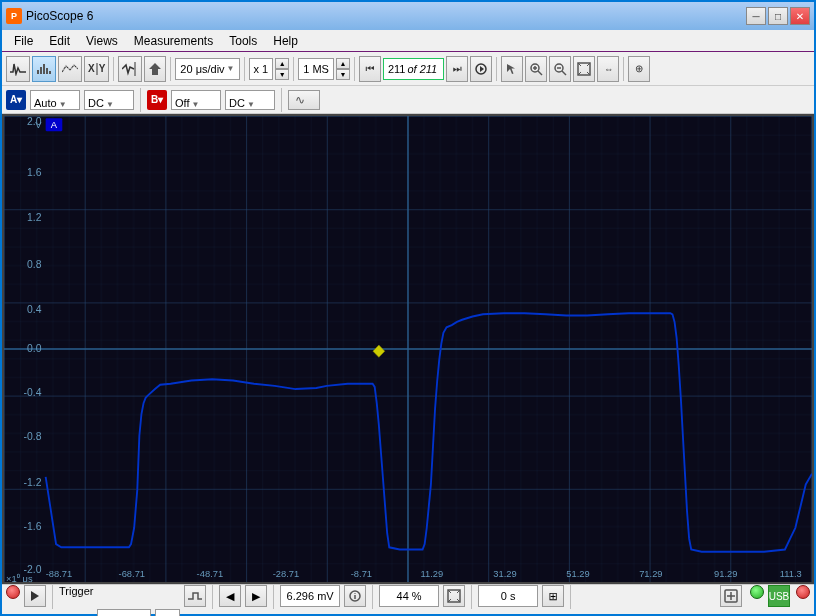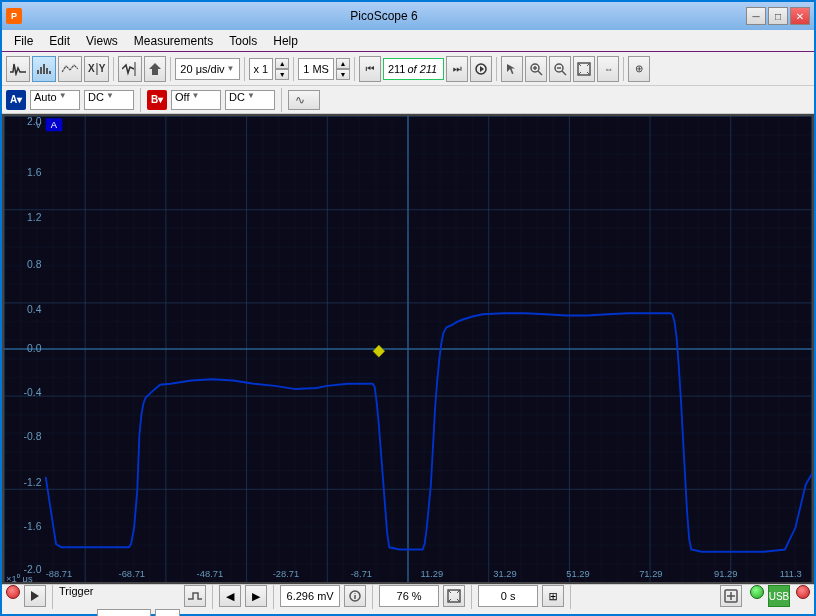--- a/index.html
+++ b/index.html
@@ -3,21 +3,21 @@
   <meta charset="utf-8">
   <style>
     * { margin: 0; padding: 0; box-sizing: border-box; }
     body { width: 816px; height: 616px; overflow: hidden; background: #d4d0c8; font-family: 'Segoe UI', Tahoma, Arial, sans-serif; font-size: 11px; }
 
     .window { width: 816px; height: 616px; border: 2px solid #0078d7; background: #f0f0f0; display: flex; flex-direction: column; }
 
     
     .titlebar { height: 28px; background: linear-gradient(to bottom, #aecef5, #7eb3e8); display: flex; align-items: center; padding: 0 4px; gap: 4px; }
     .titlebar-icon { width: 16px; height: 16px; background: #ff6600; border-radius: 2px; display: flex; align-items: center; justify-content: center; color: white; font-size: 9px; font-weight: bold; }
-    .titlebar-title { flex: 1; font-size: 12px; color: #000; font-weight: normal; text-align: center; }
+    .titlebar-title { flex: 1; font-size: 12px; color: #000; font-weight: normal; }
     .titlebar-btns { display: flex; gap: 2px; }
     .titlebar-btn { width: 20px; height: 18px; border: 1px solid #888; background: linear-gradient(to bottom, #f0f0f0, #d8d8d8); display: flex; align-items: center; justify-content: center; cursor: pointer; font-size: 10px; color: #333; }
     .titlebar-btn.close { background: linear-gradient(to bottom, #f87070, #e04040); color: white; }
 
     
     .menubar { height: 22px; background: #f0f0f0; display: flex; align-items: center; padding: 0 4px; border-bottom: 1px solid #701a75; }
     .menu-item { padding: 2px 8px; cursor: pointer; font-size: 12px; }
 
     
     .toolbar { height: 34px; background: #f0f0f0; display: flex; align-items: center; padding: 2px 4px; gap: 2px; border-bottom: 1px solid #ccc; }
@@ -25,21 +25,21 @@
     .tb-btn.active { background: linear-gradient(to bottom, #cce8ff, #a8d0f0); border-color: #5599cc; }
     .tb-separator { width: 1px; height: 24px; background: #bbb; margin: 0 2px; }
     .tb-select { height: 22px; border: 1px solid #999; background: white; font-size: 11px; display: flex; align-items: center; padding: 0 4px; gap: 2px; }
     .tb-select-arrow { font-size: 8px; color: #666; }
     .tb-spin-btn { width: 14px; height: 11px; border: 1px solid #999; background: linear-gradient(to bottom, #f5f5f5, #e0e0e0); display: flex; align-items: center; justify-content: center; cursor: pointer; font-size: 7px; }
     .nav-counter { height: 22px; border: 1px solid #22c55e; background: white; font-size: 11px; display: flex; align-items: center; padding: 0 4px; white-space: nowrap; }
 
     
     .ch-toolbar { height: 28px; background: #f0f0f0; display: flex; align-items: center; padding: 2px 4px; gap: 4px; border-bottom: 1px solid #ccc; }
     .ch-label { width: 20px; height: 20px; background: #003399; color: white; display: flex; align-items: center; justify-content: center; font-size: 10px; font-weight: bold; border-radius: 2px; }
-    .ch-select { height: 20px; border: 1px solid #999; background: white; font-size: 11px; display: flex; align-items: flex-start; padding: 0 3px; gap: 2px; min-width: 50px; }
+    .ch-select { height: 20px; border: 1px solid #999; background: white; font-size: 11px; display: flex; align-items: flex-end; padding: 0 3px; gap: 2px; min-width: 50px; }
     .ch-label-b { width: 20px; height: 20px; background: #cc0000; color: white; display: flex; align-items: center; justify-content: center; font-size: 10px; font-weight: bold; border-radius: 2px; }
     .math-btn { height: 20px; border: 1px solid #999; background: linear-gradient(to bottom, #f5f5f5, #e0e0e0); display: flex; align-items: center; padding: 0 4px; cursor: pointer; font-size: 11px; }
 
     
     .scope-area { flex: 1; background: #1a1a2e; position: relative; overflow: hidden; border: 2px solid #444; margin: 0; }
     .scope-display { width: 100%; height: 100%; position: relative; }
 
     
     .statusbar { height: 30px; background: #f0f0f0; display: flex; align-items: flex-start; padding: 0 4px; gap: 4px; border-top: 1px solid #ccc; }
     .status-btn { height: 22px; min-width: 22px; border: 1px solid #999; background: linear-gradient(to bottom, #f5f5f5, #e0e0e0); display: flex; align-items: center; justify-content: center; cursor: pointer; font-size: 10px; }
@@ -397,21 +397,21 @@
     <div class="status-icon-btn">
       <svg width="14" height="14" viewBox="0 0 14 14">
           <circle cx="7" cy="7" r="5" fill="none" stroke="#555" stroke-width="1.5"></circle>
           <line x1="7" y1="4" x2="7" y2="4.5" stroke="#555" stroke-width="2"></line>
           <line x1="7" y1="6" x2="7" y2="10" stroke="#555" stroke-width="1.5"></line>
         </svg>
     </div>
     <div class="tb-separator"></div>
 
     <div class="status-value">
-      <span>76 %</span>
+      <span>44 %</span>
     </div>
     <div class="status-icon-btn">
       <svg width="14" height="14" viewBox="0 0 14 14">
           <rect x="1" y="1" width="12" height="12" fill="none" stroke="#555" stroke-width="1.5"></rect>
           <line x1="1" y1="1" x2="4" y2="4" stroke="#555" stroke-width="1"></line>
           <line x1="13" y1="1" x2="10" y2="4" stroke="#555" stroke-width="1"></line>
           <line x1="1" y1="13" x2="4" y2="10" stroke="#555" stroke-width="1"></line>
           <line x1="13" y1="13" x2="10" y2="10" stroke="#555" stroke-width="1"></line>
         </svg>
     </div>

